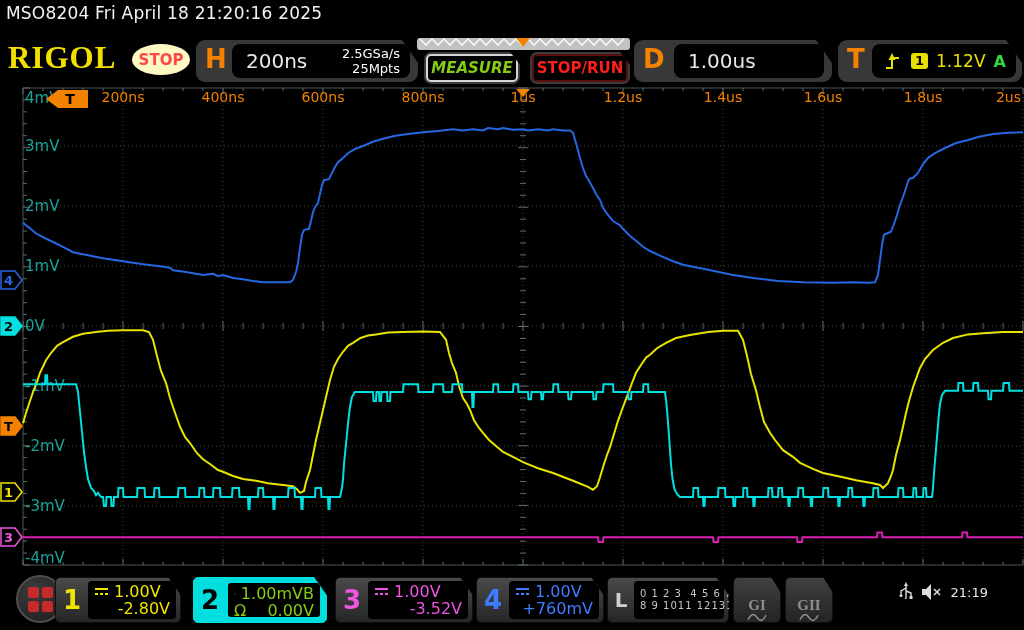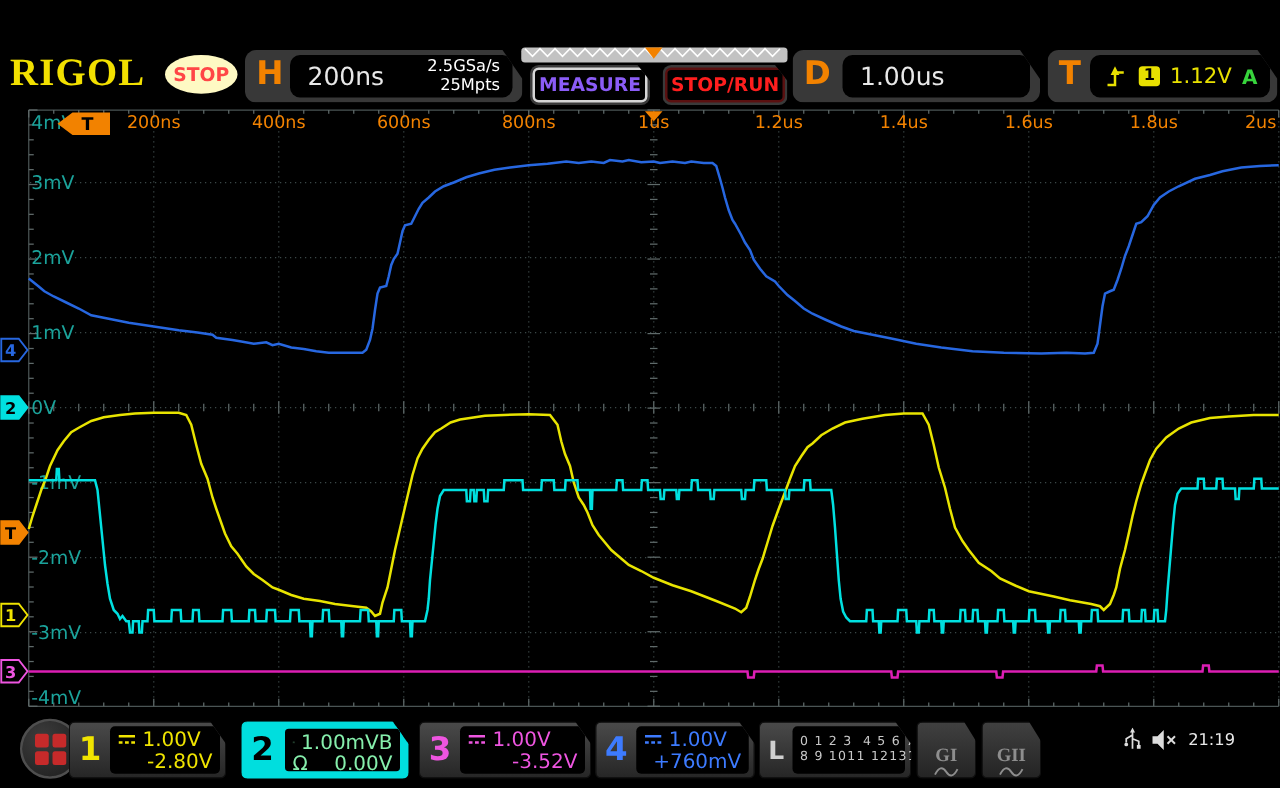--- a/index.html
+++ b/index.html
@@ -28,21 +28,21 @@
   .trig-badge{background:#e8e000;color:#000;font-size:13px;font-weight:bold;border-radius:3px;
         padding:0 4px;margin:0 8px 0 10px;line-height:16px;}
   .trig-level{color:#e8e000;font-size:17px;}
   .trig-mode{color:#37d43c;font-size:16px;margin-left:auto;margin-right:10px;font-weight:bold;}
   .timeline{position:absolute;left:417px;top:38px;width:213px;height:12px;background:#c2c2c2;border-radius:3px;}
   .hdr-btn{position:absolute;background:#3a3a3a;border-radius:7px;padding:2px;
         clip-path:polygon(0 0,calc(100% - 10px) 0,100% 40%,100% 100%,0 100%);}
   .hdr-btn .inner{background:#000;border-radius:5px;height:24px;display:flex;align-items:center;
         justify-content:center;font-weight:bold;font-size:15px;padding:0 8px;}
   #measure-btn{left:424px;top:52px;width:92px;height:28px;}
-  #measure-btn .inner{border:2px solid #d6d6d6;color:#8b5cf6;}
+  #measure-btn .inner{border:2px solid #d6d6d6;color:#84cc16;font-style:italic;}
   #stoprun-btn{left:530px;top:52px;width:96px;height:28px;}
   #stoprun-btn .inner{border:2px solid #5a1010;color:#ff1e1e;}
   
   .bottombar{position:absolute;left:0;top:568px;width:1024px;height:62px;background:#000;}
   .menu-btn{position:absolute;left:16px;top:7px;width:48px;height:48px;border-radius:50%;
         background:radial-gradient(circle at 35% 30%,#3c3c3c,#1d1d1d);border:2px solid #4e4e4e;
         box-sizing:border-box;display:flex;align-items:center;justify-content:center;}
   .menu-grid{display:grid;grid-template-columns:11px 11px;grid-gap:3px;}
   .menu-grid div{width:11px;height:11px;background:#c62a2a;border-radius:2px;}
   .chbox{position:absolute;top:9px;height:46px;border-radius:5px;
@@ -52,41 +52,42 @@
         justify-content:center;font-size:26px;font-weight:bold;}
   .chscreen{position:absolute;left:32px;top:3px;right:4px;bottom:3px;background:#000;border-radius:4px;
         padding:2px 6px 2px 6px;box-sizing:border-box;display:flex;flex-direction:column;justify-content:space-between;}
   .chrow{display:flex;align-items:center;font-size:16px;line-height:17px;}
   .chrow .sp{flex:1;}
   .dcicon{margin-right:5px;}
   .chbox.selected{background:#00dede;border-color:#00dede;}
   .chbox.selected .chnum{color:#000;}
   .chbox.selected .chscreen{border:2px solid #00dede;border-radius:5px;}
   #ch1{left:55px;width:126px;} #ch1 .chnum,#ch1 .chscreen{color:#f0e400;}
-  #ch2{left:193px;width:134px;} #ch2 .chscreen{color:#86efac;}
+  #ch2{left:193px;width:134px;} #ch2 .chscreen{color:#84cc16;}
   #ch3{left:335px;width:138px;} #ch3 .chnum,#ch3 .chscreen{color:#ee55e0;}
   #ch4{left:476px;width:128px;} #ch4 .chnum,#ch4 .chscreen{color:#3d7bff;}
   #labox{left:607px;width:122px;}
   #labox .chnum{font-size:20px;color:#d0d0d0;width:26px;}
   #labox .chscreen{left:26px;color:#c8c8c8;justify-content:center;}
   .larow{font-size:10px;letter-spacing:1px;white-space:pre;line-height:12px;}
   .gbtn{position:absolute;top:9px;width:48px;height:46px;border-radius:5px;
         background:linear-gradient(180deg,#404040,#242424);border:1px solid #101010;box-sizing:border-box;
         clip-path:polygon(0 0,calc(100% - 10px) 0,100% 35%,100% 100%,0 100%);
         display:flex;flex-direction:column;align-items:center;justify-content:center;color:#8e8e8e;}
   #gi-btn{left:733px;} #gii-btn{left:785px;}
   .gbtn .glabel{font-size:15px;font-weight:bold;line-height:15px;font-family:"Liberation Serif","DejaVu Serif",serif;margin-top:20px;}
   .statusicons{position:absolute;right:36px;top:14px;display:flex;align-items:center;gap:8px;color:#e8e8e8;}
   .clock{font-size:13px;}
 </style>
 </head>
 <body>
 
 <div class="screen">
 
+  <div class="titlebar">MSO8204  Fri April 18 21:20:16 2025</div>
 
   <svg id="scope-svg" width="1024" height="630" viewBox="0 0 1024 630" style="position:absolute;left:0;top:0;">
       <line x1="123" y1="89" x2="123" y2="564" stroke="#3b4747" stroke-width="1" stroke-dasharray="1 3"></line>
       <line x1="223" y1="89" x2="223" y2="564" stroke="#3b4747" stroke-width="1" stroke-dasharray="1 3"></line>
       <line x1="323" y1="89" x2="323" y2="564" stroke="#3b4747" stroke-width="1" stroke-dasharray="1 3"></line>
       <line x1="423" y1="89" x2="423" y2="564" stroke="#3b4747" stroke-width="1" stroke-dasharray="1 3"></line>
       <line x1="523" y1="89" x2="523" y2="564" stroke="#3b4747" stroke-width="1" stroke-dasharray="1 3"></line>
       <line x1="623" y1="89" x2="623" y2="564" stroke="#3b4747" stroke-width="1" stroke-dasharray="1 3"></line>
       <line x1="723" y1="89" x2="723" y2="564" stroke="#3b4747" stroke-width="1" stroke-dasharray="1 3"></line>
       <line x1="823" y1="89" x2="823" y2="564" stroke="#3b4747" stroke-width="1" stroke-dasharray="1 3"></line>

